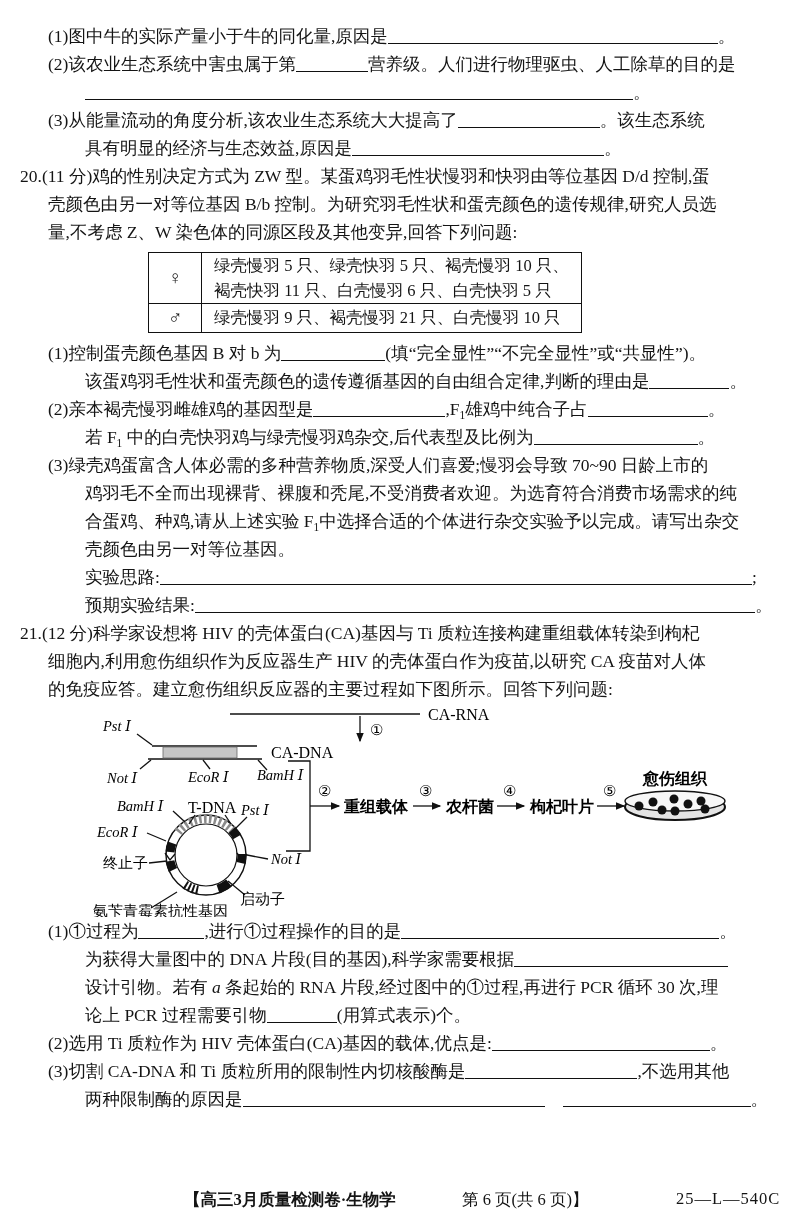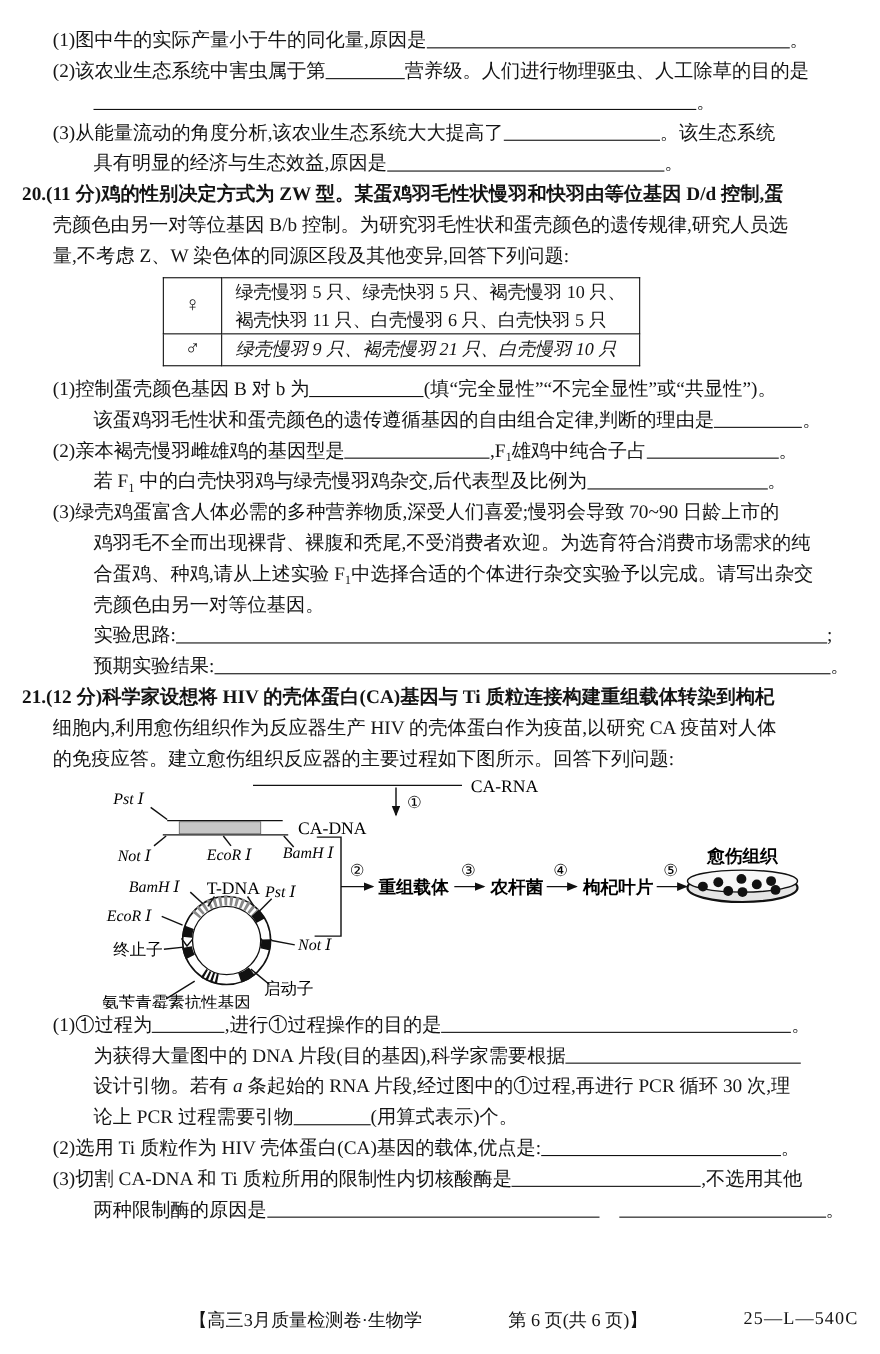--- a/index.html
+++ b/index.html
@@ -1,41 +1,41 @@
 <!DOCTYPE html>
 <html><head>
 <meta charset="utf-8">
 <style>
   html,body{margin:0;padding:0;background:#ffffff;}
   .page{width:800px;height:1231px;position:relative;background:#fff;overflow:hidden;
         font-family:"Liberation Serif","DejaVu Serif",serif;color:#141414;}
   .content{padding-top:22px;}
   .tl{height:28px;line-height:28px;font-size:17.5px;white-space:nowrap;}
-  .ind0{padding-left:20px;font-weight:bold;}
+  .ind0{padding-left:20px;}
   .ind1{padding-left:48px;}
   .ind2{padding-left:85px;}
   .blank{display:inline-block;border-bottom:1.5px solid #111;height:16px;vertical-align:-2px;}
   .gap{display:inline-block;height:1px;}
   .tl sub{font-size:11.5px;vertical-align:-4px;line-height:0;}
   .it{font-style:italic;}
   .ftable{border-collapse:collapse;margin:6px 0 6px 148px;}
   .ftable td{border:1.6px solid #111;}
   .ftable .sym{width:52px;text-align:center;font-size:19px;padding:0;}
   .ftable .cell{padding:0 12px;line-height:25px;font-size:16.5px;white-space:nowrap;}
-  .ftable .cell2{padding:1px 12px;line-height:26px;font-size:16.5px;white-space:nowrap;font-style:italic;}
+  .ftable .cell2{padding:1px 12px;line-height:26px;font-size:16.5px;white-space:nowrap;}
   .diagram{position:relative;height:214px;margin-left:85px;}
   .diagram svg{display:block;}
   .diagram text{font-family:"Liberation Serif","DejaVu Serif",serif;}
   .dg-line{stroke:#111;stroke-width:1.3;fill:none;}
   .cn{font-size:15px;}
   .cnb{font-size:16px;font-weight:bold;}
   .enz{font-size:14.5px;font-style:italic;}
   .lat{font-size:16px;}
   .footer{position:absolute;left:0;bottom:18px;width:100%;height:24px;font-size:16.5px;}
-  .f-title{position:absolute;left:172px;font-weight:normal;}
+  .f-title{position:absolute;left:184px;font-weight:bold;}
   .f-page{position:absolute;left:462px;}
   .f-code{position:absolute;left:676px;letter-spacing:1px;}
 </style>
 </head>
 <body>
 
 <div class="page">
   <div class="content">
 
     <section>

